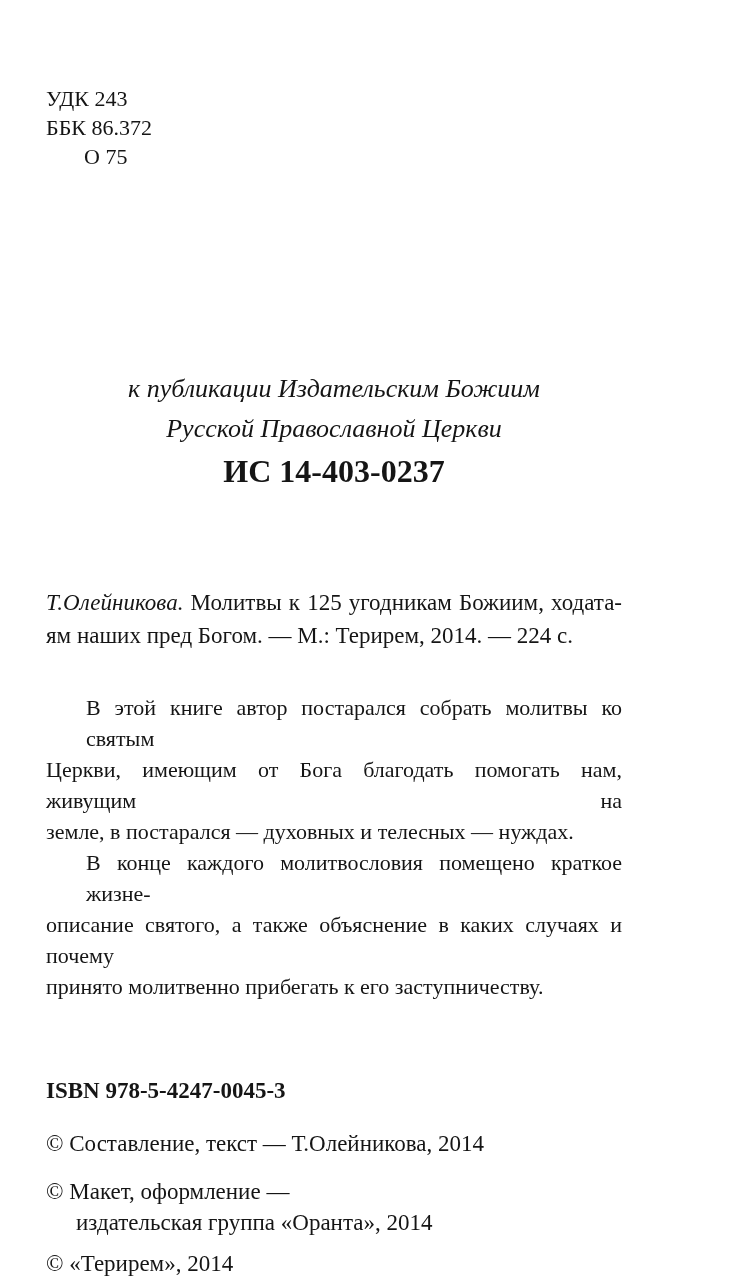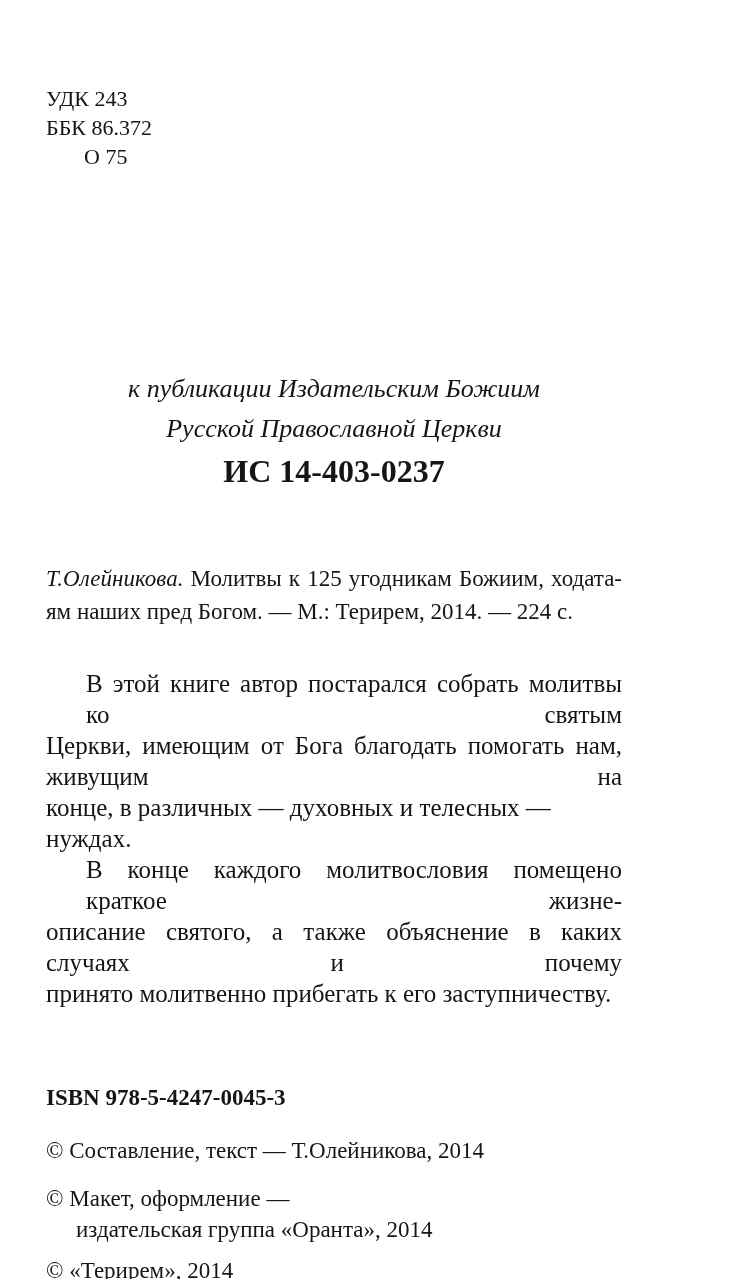--- a/index.html
+++ b/index.html
@@ -17,29 +17,29 @@
   
   .udc-block { font-size: 22px; line-height: 29px; }
   .author-sign { padding-left: 38px; }
 
   
   .approval { margin-top: 198px; text-align: center; }
   .approval .ital-line { font-style: italic; font-size: 26px; line-height: 40px; }
   .approval .is-number { font-weight: bold; font-size: 32px; line-height: 30px; margin-top: 7px; }
 
   
-  .biblio { margin-top: 76px; font-size: 23px; line-height: 33px; }
+  .biblio { margin-top: 100px; font-size: 23px; line-height: 33px; }
   .biblio .author { font-style: italic; }
 
   
   .jline { text-align: justify; text-align-last: justify; }
   .lline { text-align: left; }
 
   
-  .annot { margin-top: 40px; font-size: 25px; line-height: 31px; }
+  .annot { margin-top: 40px; font-size: 22px; line-height: 31px; }
   .indent { padding-left: 40px; }
 
   
   .isbn { margin-top: 74px; font-size: 23px; line-height: 30px; font-weight: bold; }
   .copyright { font-size: 23px; line-height: 31px; }
   .c1 { margin-top: 22px; }
   .c2 { margin-top: 17px; }
   .c3 { margin-top: 10px; }
   .cont { padding-left: 30px; }
 </style>
@@ -61,21 +61,21 @@
   </div>
 
   <div class="biblio">
     <div class="jline"><span class="author">Т.Олейникова.</span><span> Молитвы к 125 угодникам Божиим, ходата-</span></div>
     <div class="lline">ям наших пред Богом. — М.: Терирем, 2014. — 224 с.</div>
   </div>
 
   <div class="annot">
     <div class="jline indent">В этой книге автор постарался собрать молитвы ко святым</div>
     <div class="jline">Церкви, имеющим от Бога благодать помогать нам, живущим на</div>
-    <div class="lline">конце, в различных — духовных и телесных — нуждах.</div>
+    <div class="lline">земле, в постарался — духовных и телесных — нуждах.</div>
     <div class="jline indent">В конце каждого молитвословия помещено краткое жизне-</div>
     <div class="jline">описание святого, а также объяснение в каких случаях и почему</div>
     <div class="lline">принято молитвенно прибегать к его заступничеству.</div>
   </div>
 
   <div class="isbn">ISBN 978-5-4247-0045-3</div>
 
   <div class="copyright c1">
     <div>© Составление, текст — Т.Олейникова, 2014</div>
   </div>

